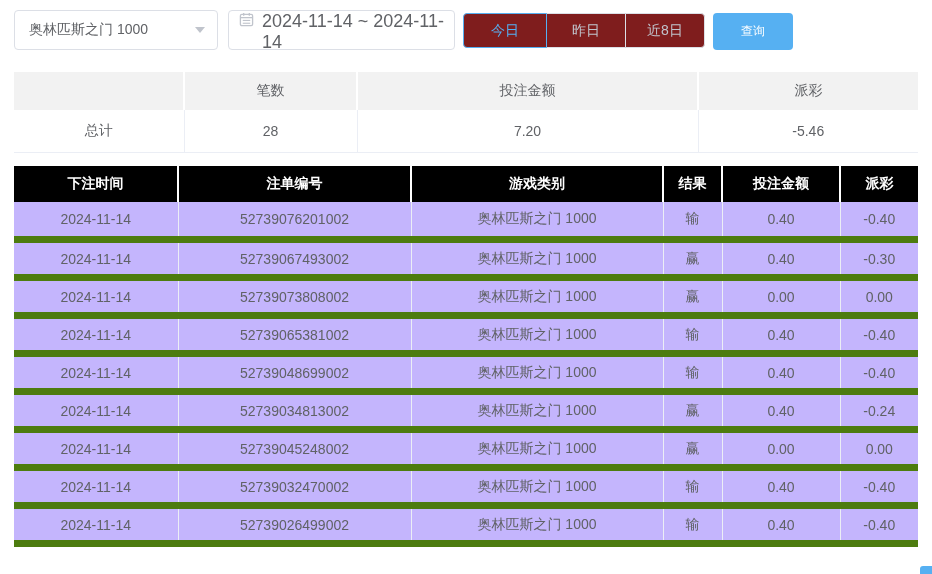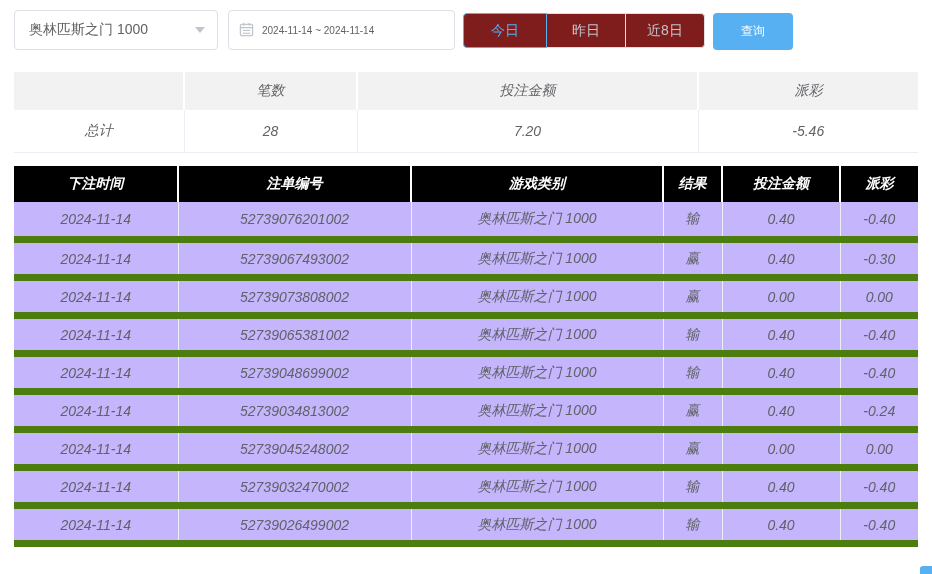--- a/index.html
+++ b/index.html
@@ -65,23 +65,22 @@
     border-right: 5px solid transparent;
     border-top: 6px solid #c0c4cc;
   }
   .date-box {
     margin-left: 10px;
     width: 227px;
     height: 40px;
     border: 1px solid #dcdfe6;
     border-radius: 4px;
     display: flex;
-    align-items: center;
     padding: 0 10px;
-    font-size: 10px;
+    font-size: 18px;
     color: #606266;
     background: #fff;
     cursor: pointer;
   }
   .date-box svg { margin-right: 8px; flex: 0 0 auto; }
   .btn-group {
     display: flex;
     margin-left: 8px;
     margin-top: 3px;
     height: 35px;
@@ -113,21 +112,21 @@
     background: var(--accent);
     color: #fff;
     border: none;
     border-radius: 4px;
     font-size: 12px;
     cursor: pointer;
     font-family: inherit;
   }
 
   
-  table { border-collapse: collapse; table-layout: fixed; width: 904px; font-style: italic; }
+  table { border-collapse: collapse; table-layout: fixed; width: 904px; }
   td, th { font-weight: normal; text-align: center; font-size: 14px; overflow: hidden; white-space: nowrap; }
 
   
   .summary-table { margin-top: 20px; }
   .summary-table th {
     background: #f2f2f2;
     color: #606266;
     height: 38px;
     border-left: 2px solid #fff;
   }

